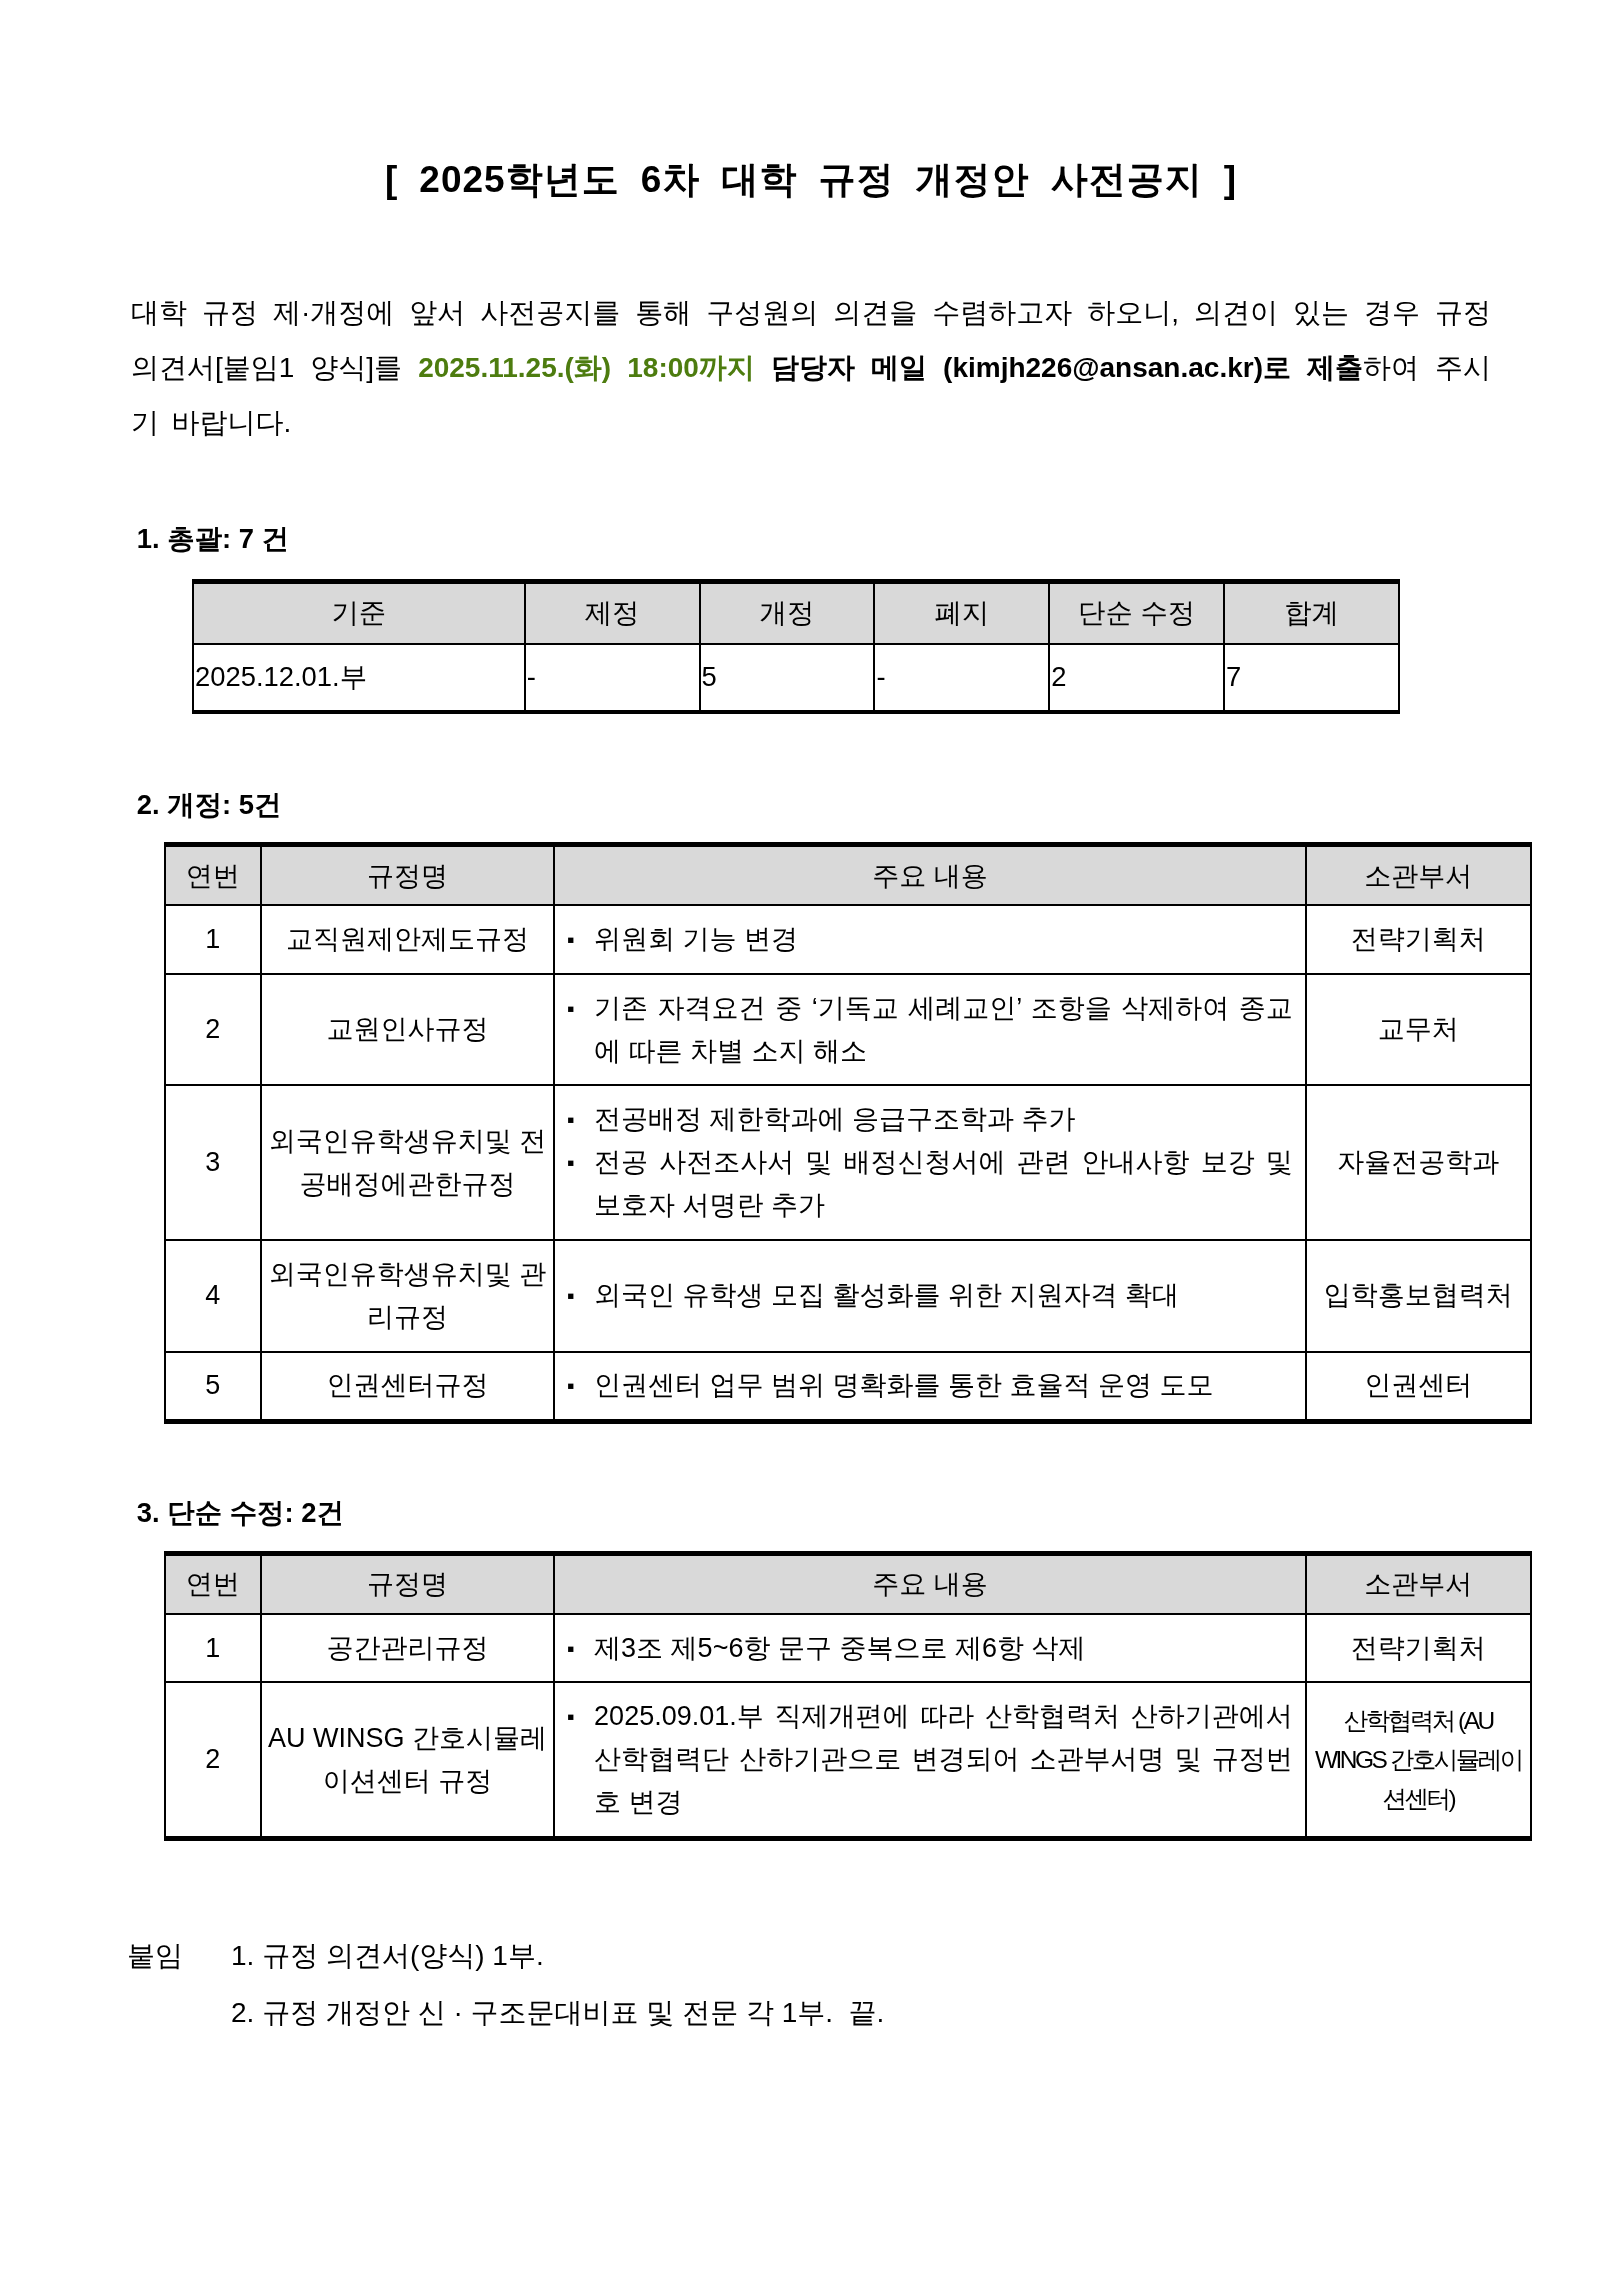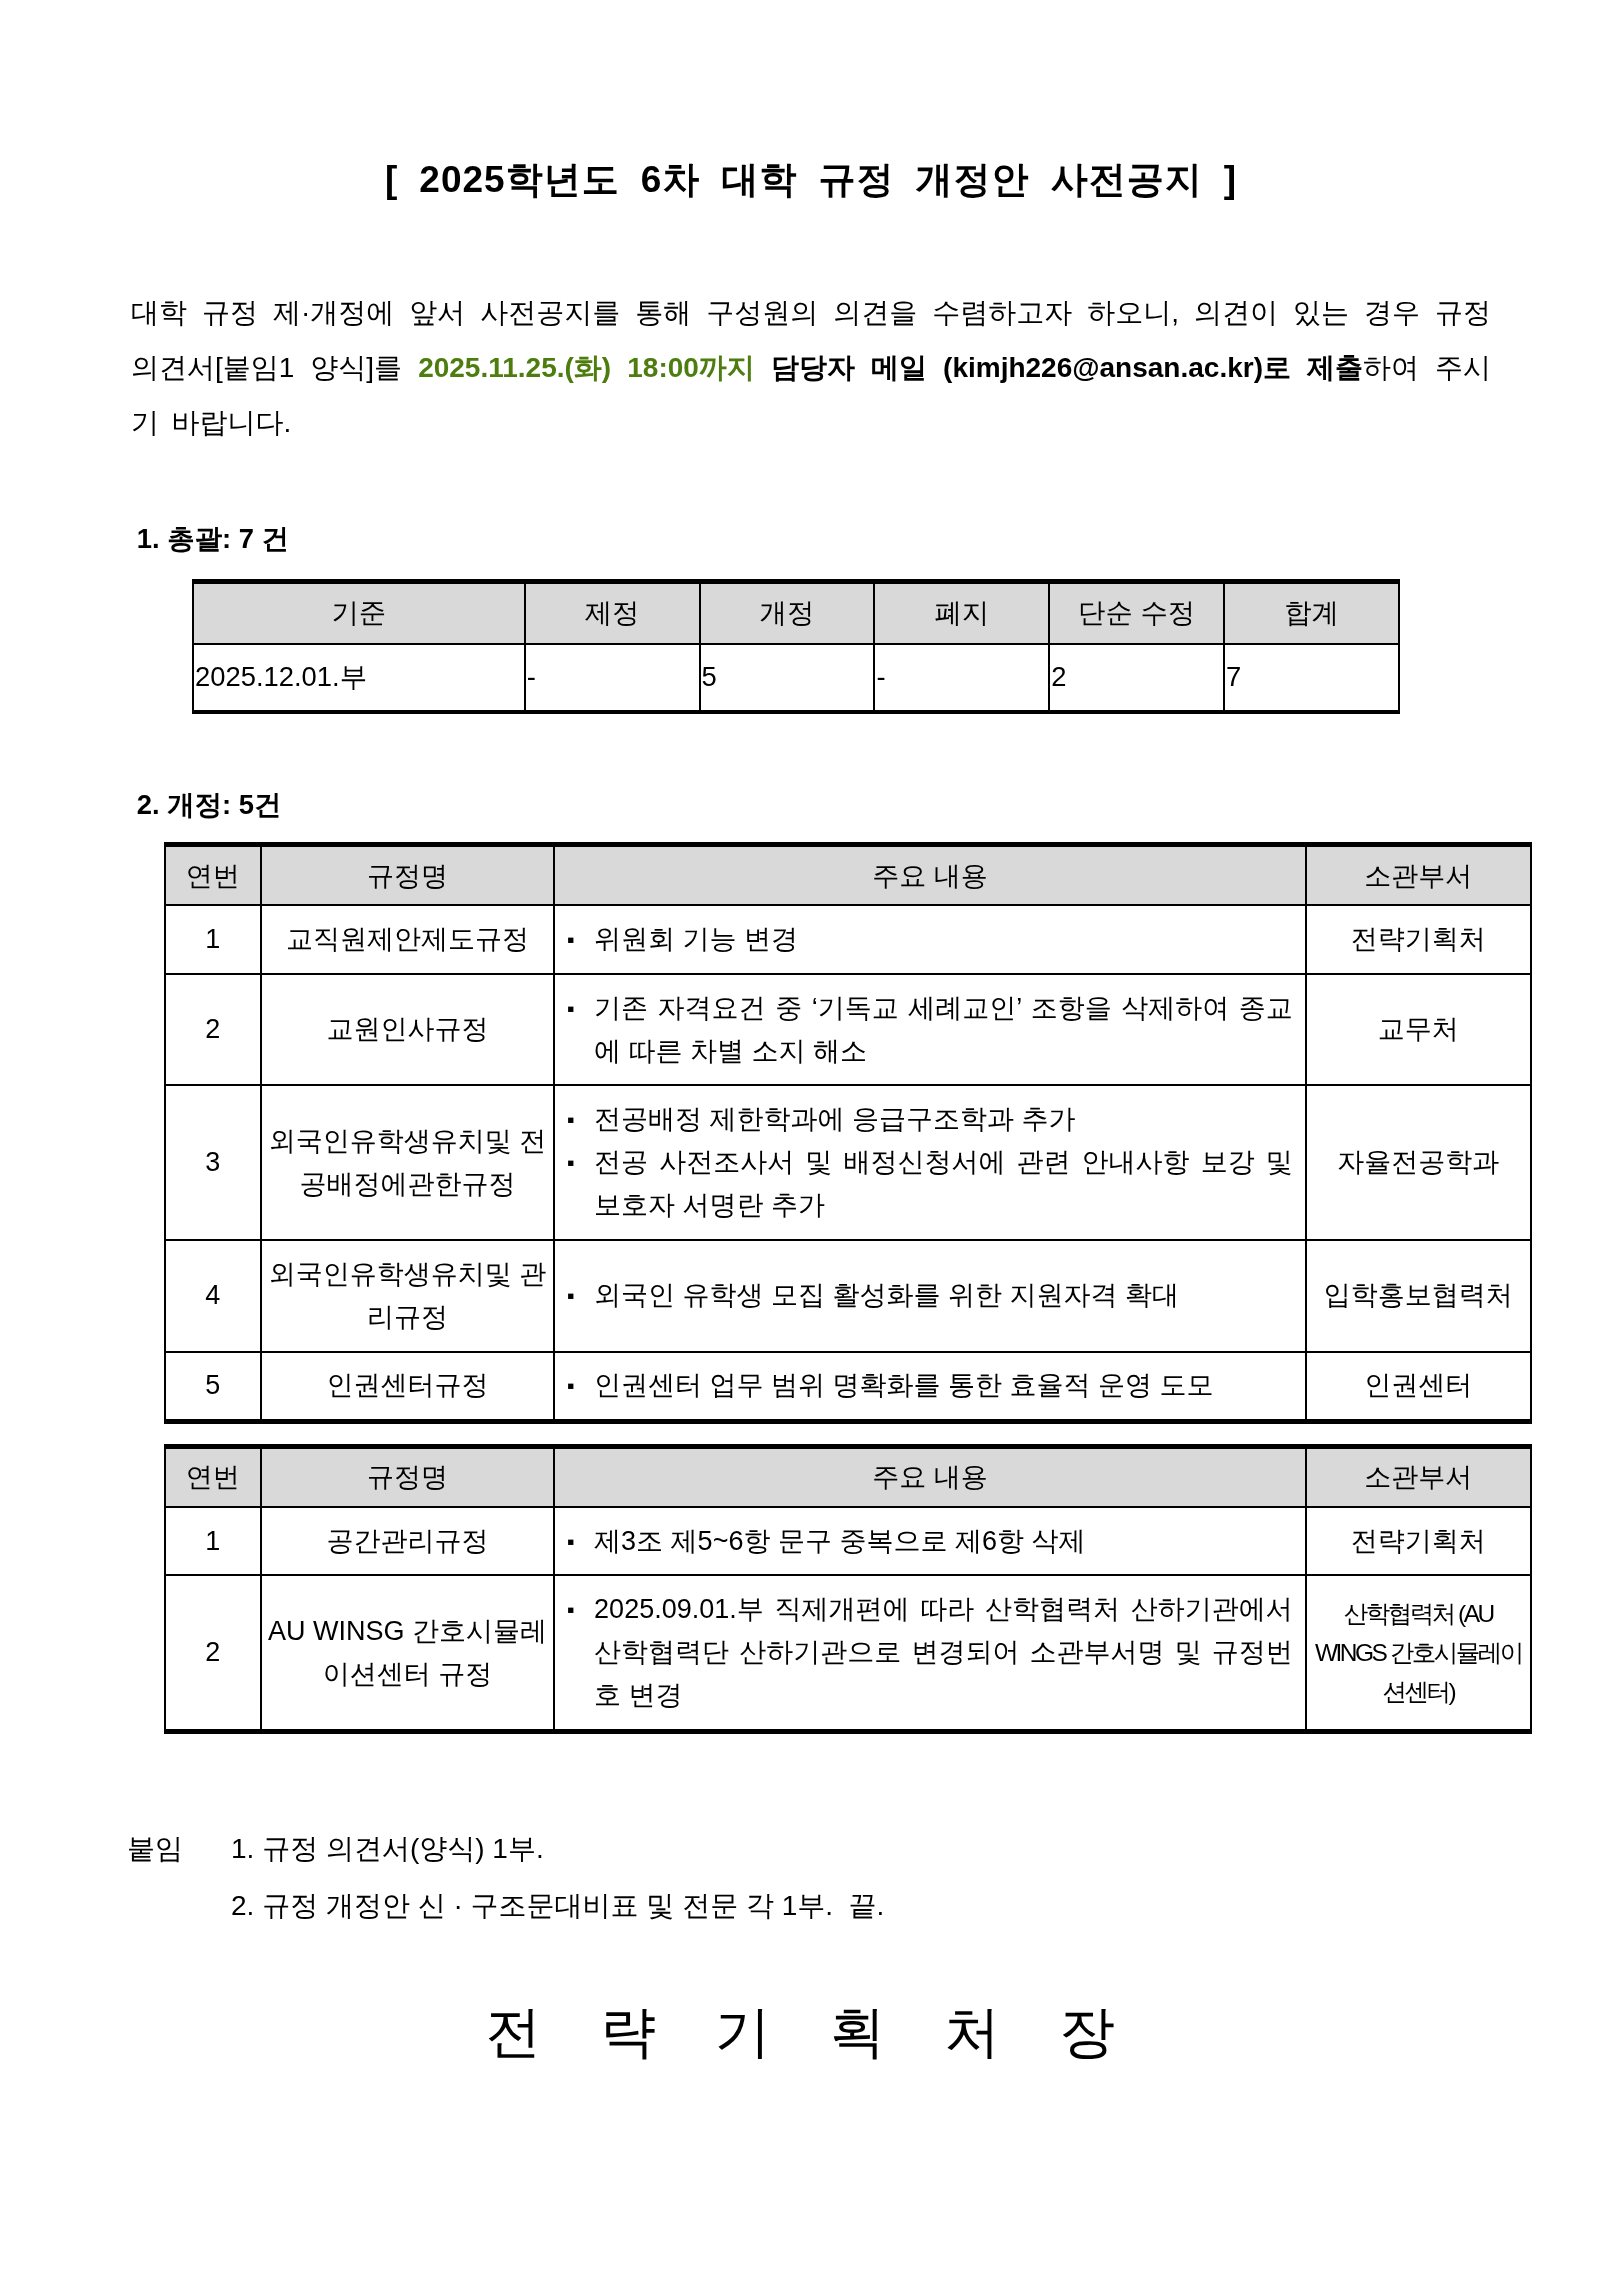--- a/index.html
+++ b/index.html
@@ -166,20 +166,21 @@
       <td class="c-content">
         <ul>
               <li>인권센터 업무 범위 명확화를 통한 효율적 운영 도모</li>
             </ul>
       </td>
       <td class="c-dept">인권센터</td>
     </tr>
   </tbody>
     </table>
 
+  <div class="sec-h s3">3. 단순 수정: 2건</div>
   <table class="trules">
     <colgroup>
       <col style="width:7%">
         <col style="width:21.5%">
         <col style="width:55%">
         <col style="width:16.5%">
     </colgroup>
     <tbody>
         <tr>
       <th>연번</th>
@@ -212,16 +213,15 @@
 
   <div class="attach">
     <div class="attach-label">붙임</div>
     <div class="attach-items">
       <div>1. 규정 의견서(양식) 1부.</div>
       <div>2. 규정 개정안 신 · 구조문대비표 및 전문 각 1부.  끝.</div>
     </div>
   </div>
 
 
-  <div class="signature">전 략 기 획 처 장</div>
 
 </div>
 
 
 </body></html>

